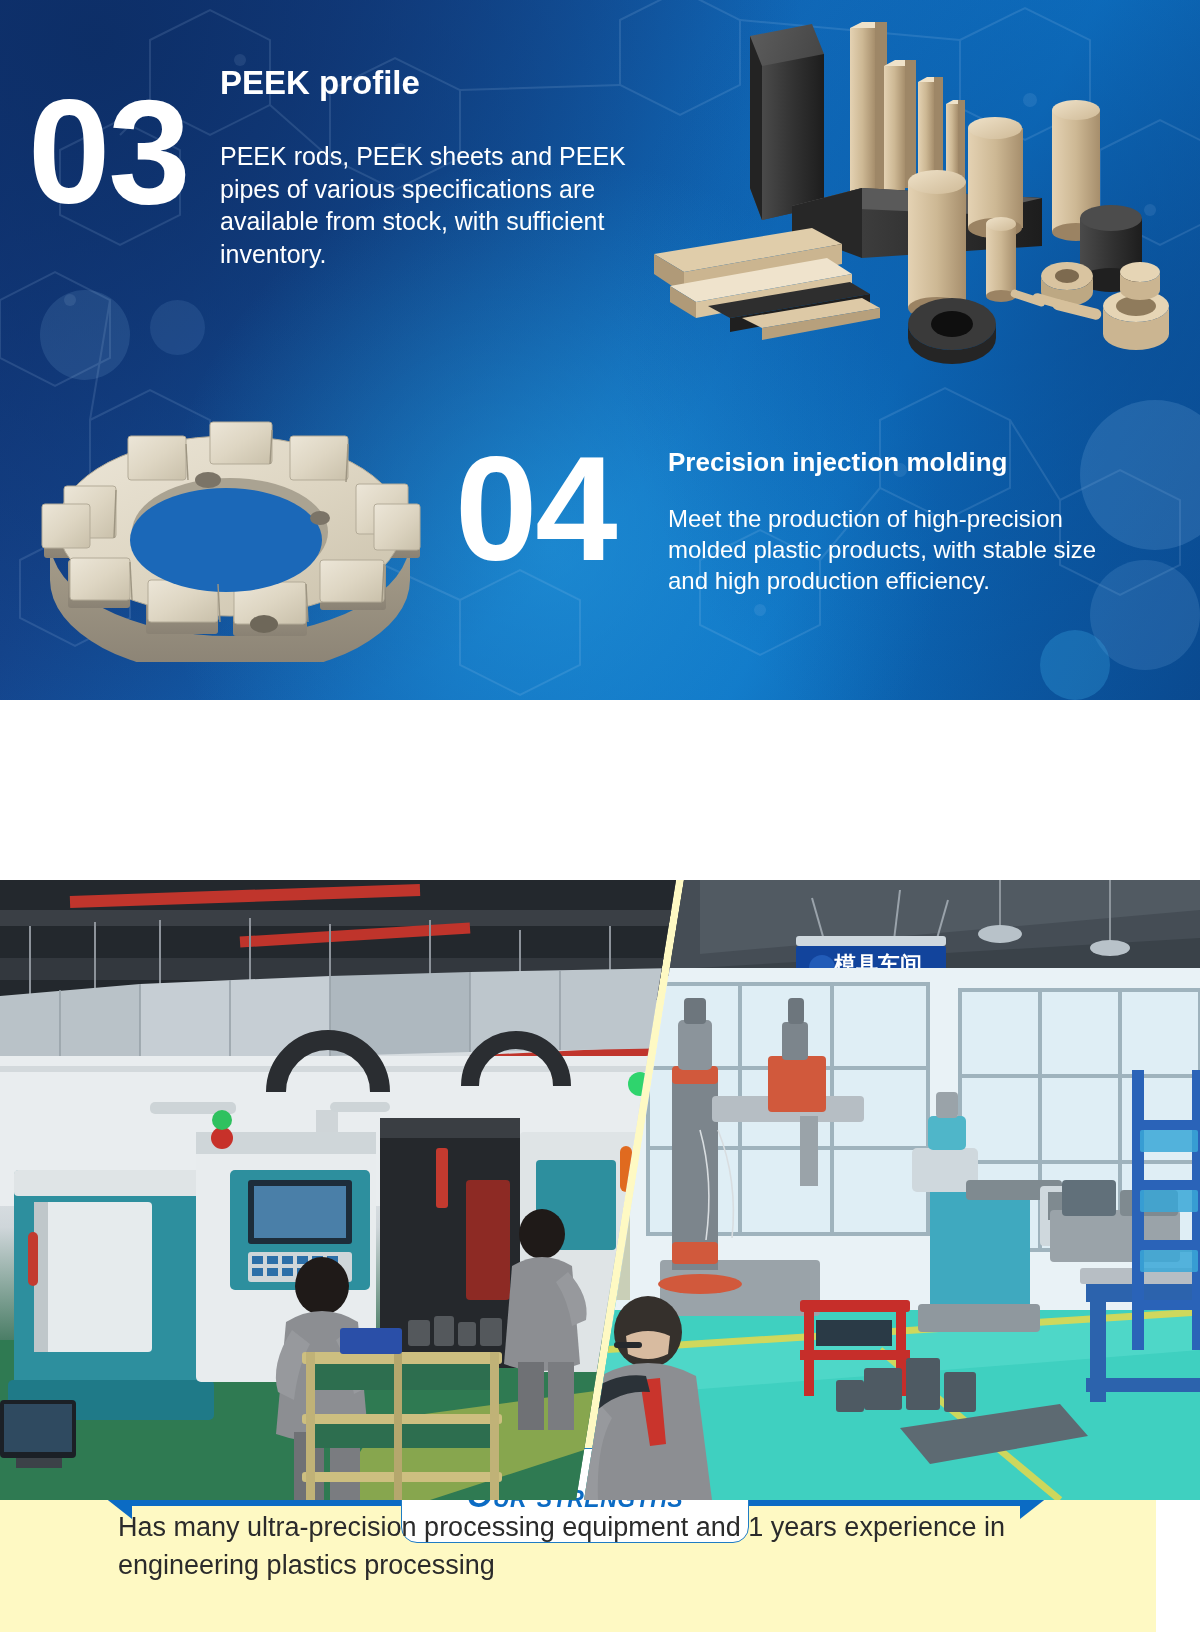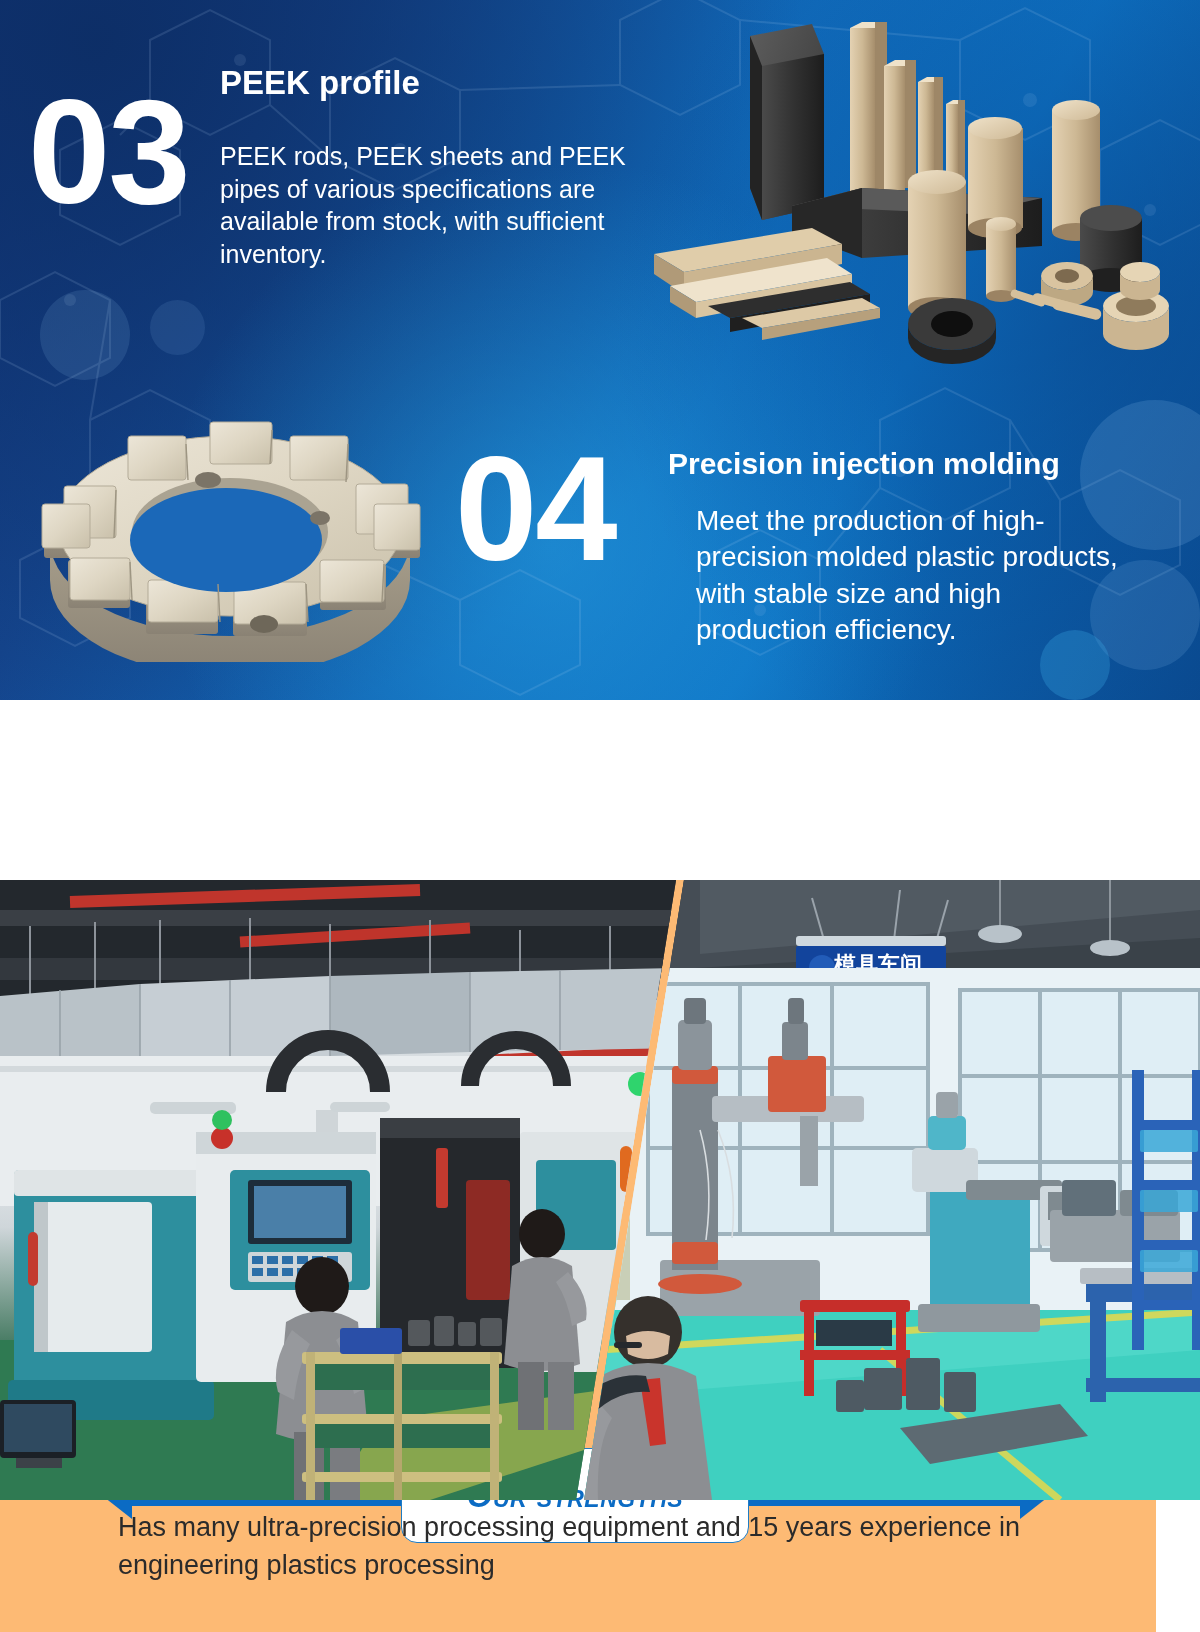--- a/index.html
+++ b/index.html
@@ -2,21 +2,21 @@
 <html><head>
 <meta charset="utf-8">
 <style>
   * { box-sizing: border-box; margin: 0; padding: 0; }
   html, body {
     width: 1200px; height: 1632px;
     background: #ffffff;
     font-family: "Liberation Sans", sans-serif;
     overflow: hidden;
   }
-  .page { position: relative; width: 1156px; height: 1632px; background:#fdba74; }
+  .page { position: relative; width: 1156px; height: 1632px; background:#fef9c3; }
 
   
   .hero {
     position: absolute; left:0; top:0; width:1200px; height:700px;
     overflow: hidden;
     background:
       radial-gradient(circle at 92% 46%, rgba(10,70,140,0.55) 0%, rgba(10,70,140,0) 42%),
       radial-gradient(circle at 46% 78%, rgba(38,160,226,0.55) 0%, rgba(38,160,226,0) 46%),
       radial-gradient(circle at 8% 6%, rgba(12,45,100,0.9) 0%, rgba(12,45,100,0) 55%),
       linear-gradient(118deg, #14377d 0%, #15468f 22%, #106aba 52%, #0d72c4 70%, #0b5ba6 86%, #0a4a90 100%);
@@ -46,25 +46,25 @@
   .gear-art { position:absolute; left:28px; top:392px; width:404px; height:270px; }
 
   
   .num-04 {
     position:absolute; left:455px; top:435px;
     font-size:148px; font-weight:bold; color:#ffffff; line-height:1;
     letter-spacing:-2px;
   }
   .title-04 {
     position:absolute; left:668px; top:447px;
-    font-size:30px; font-weight:bold; color:#ffffff; white-space:nowrap;text-align:center;
+    font-size:26px; font-weight:bold; color:#ffffff; white-space:nowrap;text-align:center;
   }
   .body-04 {
     position:absolute; left:668px; top:503px; width:430px;
-    font-size:28px; line-height:1.30; color:#ffffff;margin-left:28px;
+    font-size:24px; line-height:1.30; color:#ffffff;
   }
 
   
   .strengths { position:absolute; left:0; top:700px; width:1200px; height:180px; background:#fff; }
   .arrow-line {
     position:absolute; top:789px; height:17px; background:#0b6bc4;
   }
   .arrow-left-line  { left:128px; width:280px; }
   .arrow-right-line { left:742px; width:278px; }
   .arrow-head {
@@ -636,15 +636,15 @@
           <path d="M600,496 q48,-26 96,0 l16,124 l-128,0 z" fill="#8c8e92"></path>
           <path d="M640,500 l10,66 l16,-2 l-6,-66 z" fill="#c9342c"></path>
           <path d="M596,520 q-26,40 -18,100 l20,0 q-2,-54 14,-82 z" fill="#97999d"></path>
         </g>
 
         <path d="M560,540 q40,-50 86,-44 l4,16 q-42,-4 -74,42 z" fill="#2b3238"></path>
       </svg>
     </div>
   </section>
 
-  <p class="caption">Has many ultra-precision processing equipment and 15 years experience in engineering plastics processing</p>
+  <p class="caption">Has many ultra-precision processing equipment and 1 years experience in engineering plastics processing</p>
 
 </div>
 
 </body></html>

